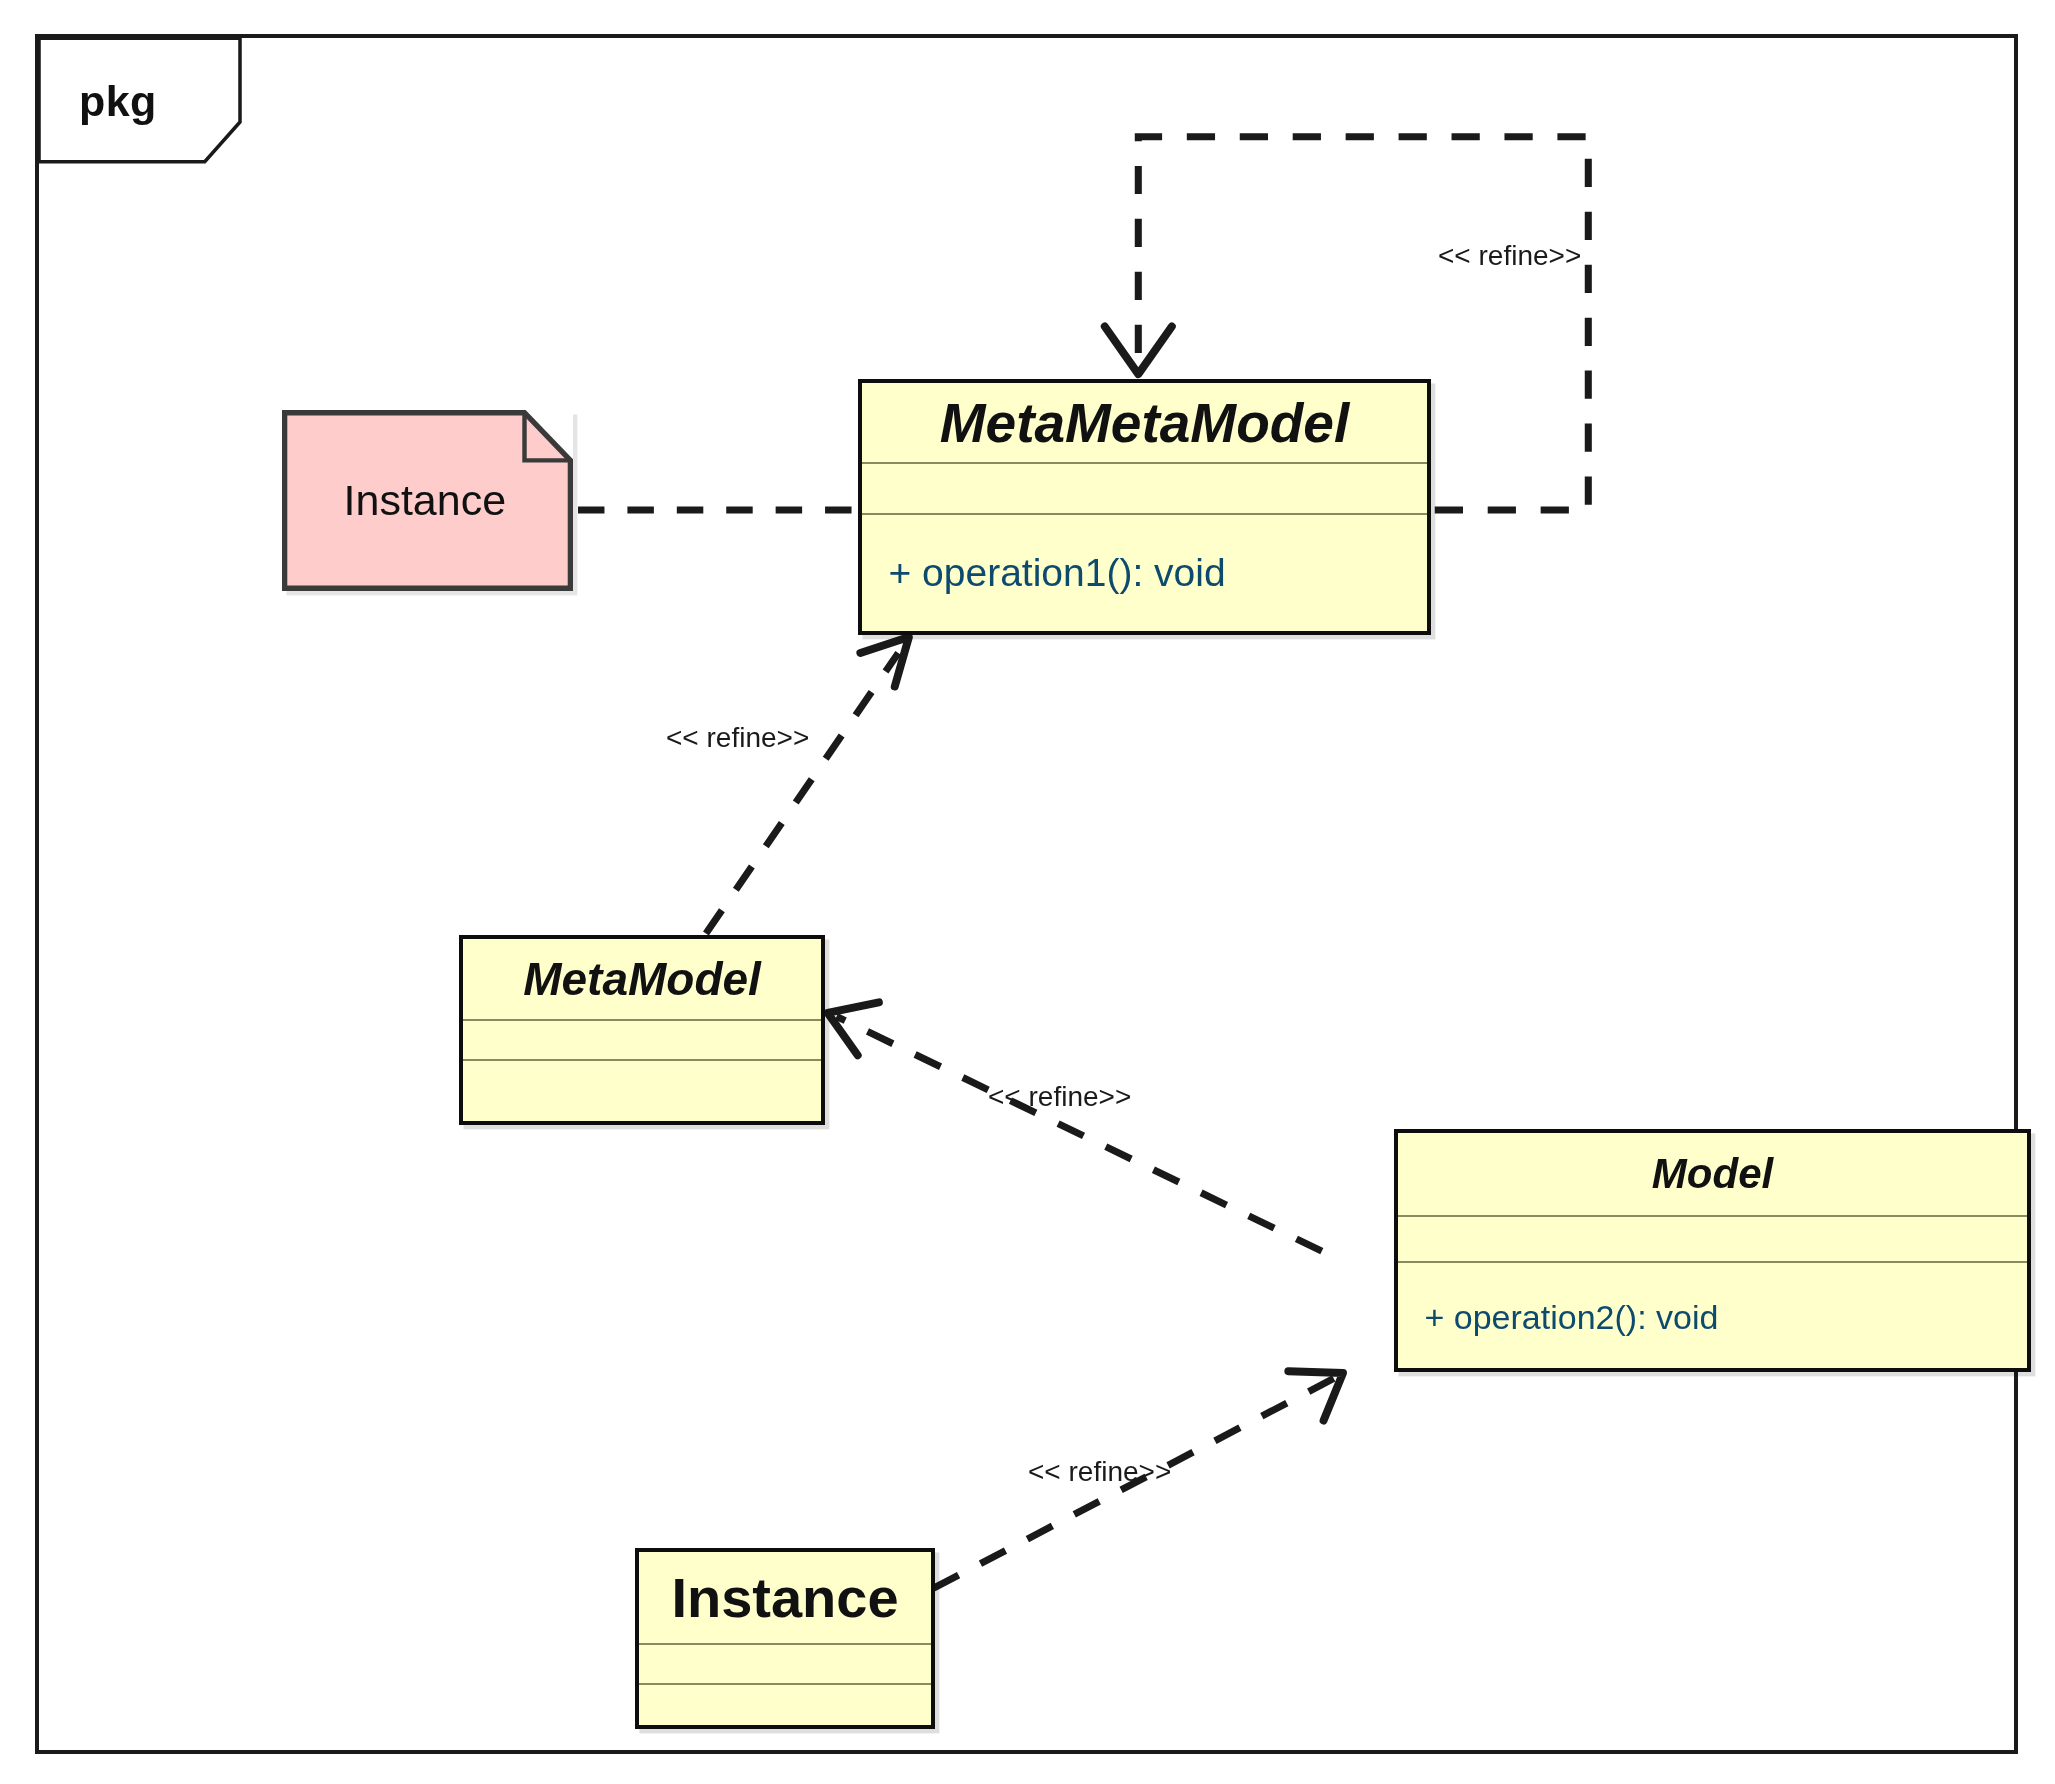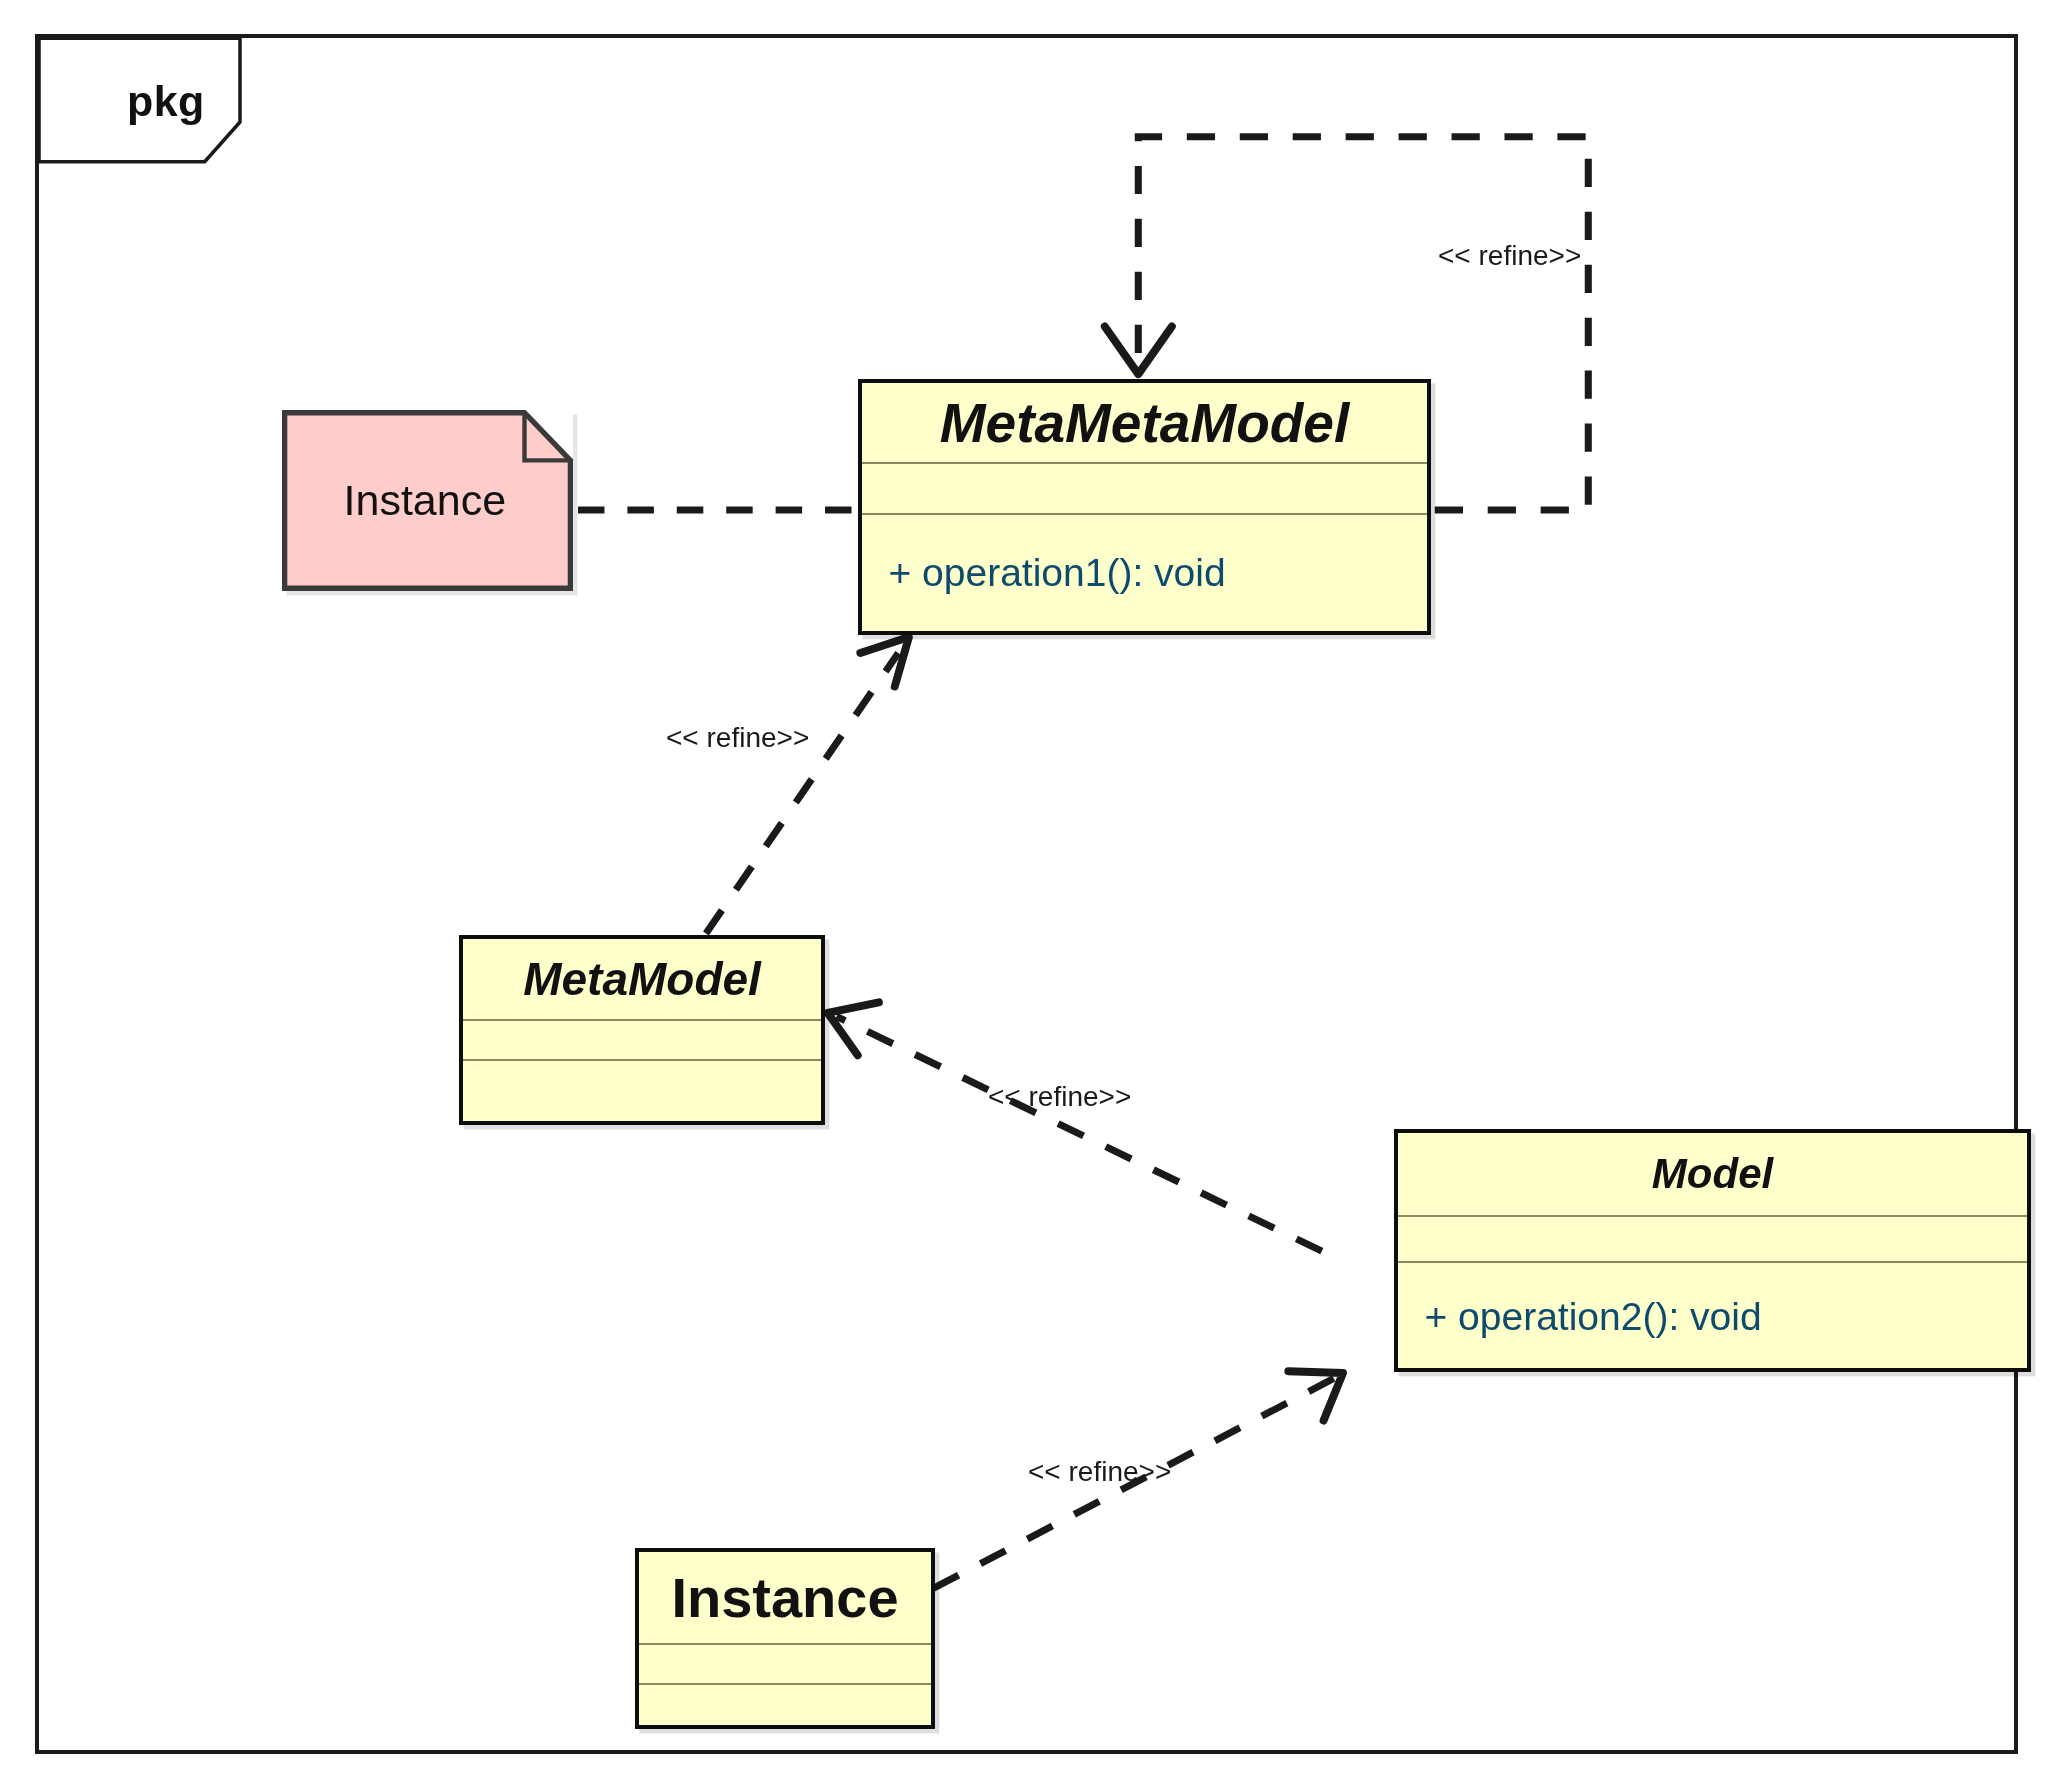--- a/index.html
+++ b/index.html
@@ -46,21 +46,20 @@
     overflow: visible;
   }
   #package-tab-label {
     position: absolute;
     left: 40px;
     top: 39px;
     font-size: 43px;
     font-weight: bold;
     color: #111111;
     letter-spacing: 0.4px;
-    margin-left: 48px;
   }
 
   
   .uml-class {
     position: absolute;
     background: #ffffcc;
     border: 4.4px solid #0d0d0d;
     box-sizing: border-box;
     box-shadow: 4.4px 4.4px 0 rgba(0,0,0,0.13);
   }
@@ -101,21 +100,21 @@
   #class-metametamodel .comp-ops { height: 115px; font-size: 39px; }
 
   #class-metamodel { left: 459px; top: 935px; width: 366px; height: 190px; }
   #class-metamodel .comp-name { height: 82px; font-size: 46px; }
   #class-metamodel .comp-attrs { height: 40px; }
   #class-metamodel .comp-ops { height: 46px; font-size: 37px; }
 
   #class-model { left: 1394px; top: 1129px; width: 637px; height: 243px; }
   #class-model .comp-name { height: 84px; font-size: 42px; }
   #class-model .comp-attrs { height: 46px; }
-  #class-model .comp-ops { height: 108px; font-size: 39px; }
+  #class-model .comp-ops { height: 108px; font-size: 34px; }
 
   #class-instance { left: 635px; top: 1548px; width: 300px; height: 181px; }
   #class-instance .comp-name { height: 93px; font-size: 56px; }
   #class-instance .comp-attrs { height: 40px; }
   #class-instance .comp-ops { height: 42px; font-size: 37px; }
 
   
   #note-language {
     position: absolute;
     left: 282px;

